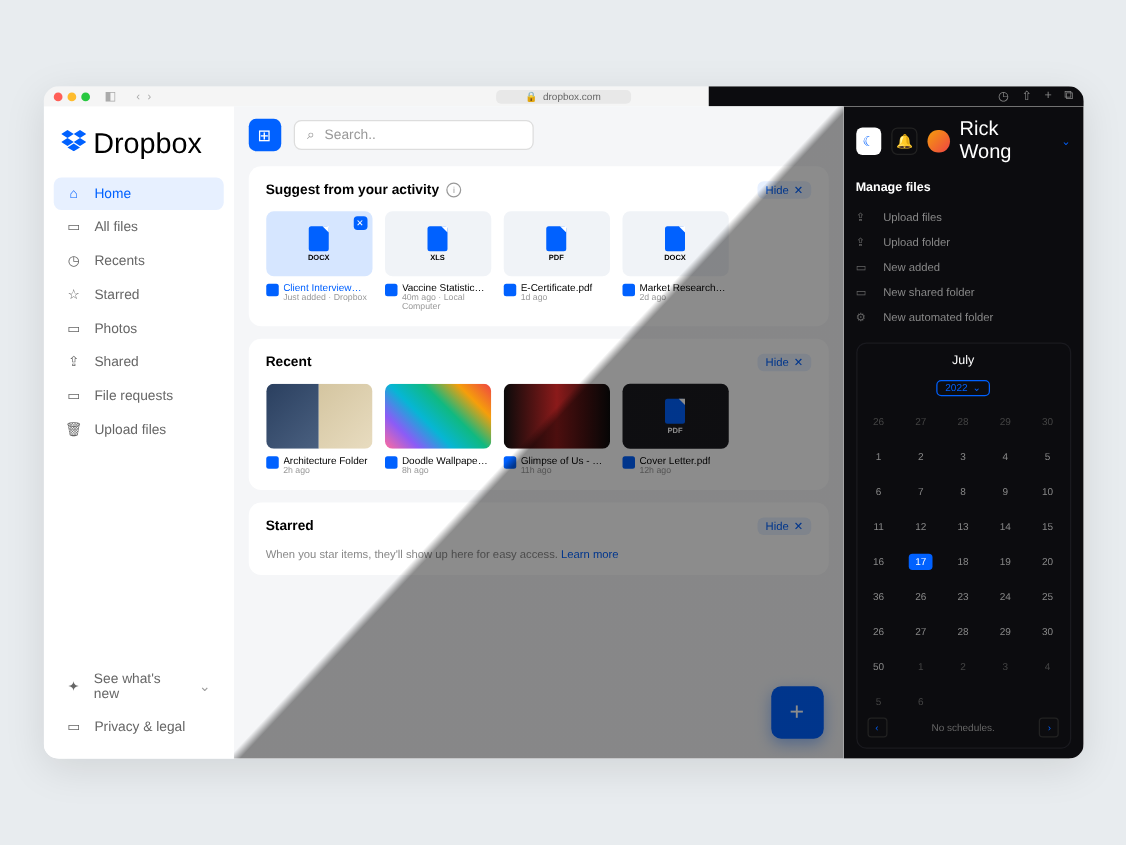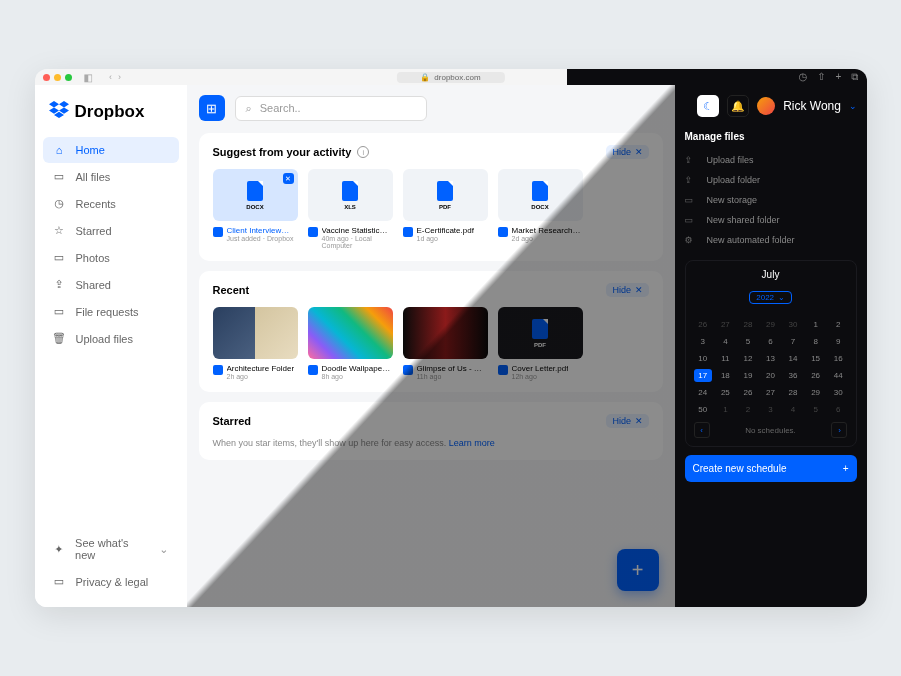--- a/index.html
+++ b/index.html
@@ -12,21 +12,21 @@
 .nav-arrows{display:flex;gap:6px;margin-left:16px}
 .arr{color:#aaa;font-size:9px}
 .sidebar-ic{margin-left:12px;color:#aaa;font-size:10px}
 .urlbar{position:absolute;left:50%;transform:translateX(-50%);background:#e8e8e8;border-radius:4px;padding:1px 24px;font-size:8px;color:#666;display:flex;align-items:center;gap:4px}
 .tb-dark{position:absolute;right:8px;display:flex;gap:10px;color:#888}
 .tb-dark span{font-size:10px}
 .content{flex:1;display:flex;overflow:hidden;background:#fff}
 .sidebar{width:152px;background:#fff;padding:12px 8px;display:flex;flex-direction:column;flex-shrink:0}
 .logo{display:flex;align-items:center;gap:6px;padding:4px 6px 14px}
 .logo-mark{color:#0061ff;font-size:18px}
-.logo-text{font-weight:700;font-size:17px}
+.logo-text{font-weight:400;font-size:23px}
 .nav-item{display:flex;align-items:center;gap:10px;padding:7px 10px;font-size:11px;color:#666;border-radius:6px;cursor:pointer}
 .nav-item.active{background:#e7f0ff;color:#0061ff}
 .nav-icon{width:13px;display:inline-flex;justify-content:center}
 .bottom-nav{margin-top:auto}
 .main{flex:1;background:#f5f6f8;padding:10px 12px;overflow:hidden;position:relative}
 .header{display:flex;align-items:center;gap:10px;margin-bottom:12px}
 .apps-btn{width:26px;height:26px;background:#0061ff;border-radius:6px;display:flex;align-items:center;justify-content:center;color:#fff;font-size:13px}
 .search{flex:0 0 192px;display:flex;align-items:center;gap:8px;border:1px solid #ddd;border-radius:6px;padding:5px 10px;font-size:11px;color:#999;background:#fff}
 .section{background:#fff;border-radius:10px;padding:12px 14px;margin-bottom:10px;position:relative}
 .sec-head{display:flex;align-items:center;justify-content:space-between;margin-bottom:10px}
@@ -53,30 +53,30 @@
 .portrait{width:100%;height:100%;background:linear-gradient(90deg,#0a0a0a 0%,#8b1a1a 50%,#0a0a0a 100%)}
 .info-ic{width:12px;height:12px;border:1px solid #999;border-radius:50%;display:inline-flex;align-items:center;justify-content:center;font-size:7px;color:#999;margin-left:6px}
 .starred-text{font-size:9px;color:#888}
 .learn-link{color:#0061ff}
 .fab{position:absolute;bottom:16px;right:16px;width:42px;height:42px;background:#0061ff;border-radius:8px;display:flex;align-items:center;justify-content:center;color:#fff;font-size:20px;box-shadow:0 4px 12px rgba(0,97,255,.4)}
 .rightpanel{width:192px;background:#0c0c0f;color:#999;padding:10px;flex-shrink:0;display:flex;flex-direction:column;overflow:hidden}
 .rp-head{display:flex;align-items:center;gap:8px;justify-content:flex-end;margin-bottom:14px}
 .theme-btn{width:22px;height:22px;background:#fff;border-radius:5px;display:flex;align-items:center;justify-content:center;color:#0061ff;font-size:11px}
 .bell{width:22px;height:22px;border:1px solid #222;border-radius:5px;display:flex;align-items:center;justify-content:center;color:#0061ff;font-size:11px}
 .avatar{width:18px;height:18px;border-radius:50%;background:linear-gradient(135deg,#f59e0b,#ef4444)}
-.user-name{font-size:12px;color:#fff}
+.user-name{font-size:16px;color:#fff}
 .chev{color:#0061ff;font-size:9px}
 .rp-title{font-size:10px;font-weight:600;color:#fff;margin-bottom:8px}
 .rp-item{display:flex;align-items:center;gap:10px;font-size:9px;padding:5px 0;color:#888}
 .rp-icon{width:12px;color:#666}
 .calendar{border:1px solid #1a1a1f;border-radius:8px;padding:8px;margin-top:10px}
 .cal-month{text-align:center;font-size:10px;color:#fff;margin-bottom:6px}
 .year-pill{display:inline-flex;align-items:center;gap:4px;border:1px solid #0061ff;color:#0061ff;border-radius:4px;padding:1px 6px;font-size:8px;margin:0 auto 8px;}
 .year-wrap{text-align:center;margin-bottom:6px}
-.cal-grid{display:grid;grid-template-columns:repeat(7,1fr);gap:4px}
+.cal-grid{display:grid;grid-template-columns:repeat(5,1fr);gap:15px}
 .cal-cell{font-size:8px;text-align:center;padding:2px 0;color:#888}
 .cal-cell.dim{color:#444}
 .cal-cell.today{background:#0061ff;color:#fff;border-radius:3px}
 .cal-foot{display:flex;justify-content:space-between;align-items:center;margin-top:6px}
 .cal-nav{width:16px;height:16px;border:1px solid #222;border-radius:3px;display:flex;align-items:center;justify-content:center;font-size:8px;color:#0061ff}
 .no-sched{font-size:8px;color:#666}
 .toast{background:#16161a;border-radius:6px;padding:8px;font-size:8px;line-height:1.4;color:#999;margin-top:8px;position:relative}
 .toast-x{position:absolute;top:4px;right:4px;width:10px;height:10px;background:#0061ff;border-radius:2px;color:#fff;font-size:6px;display:flex;align-items:center;justify-content:center}
 .prem-link{color:#0061ff}
 .schedule-btn{background:#0061ff;color:#fff;border-radius:6px;padding:8px;font-size:10px;text-align:center;margin-top:8px;display:flex;align-items:center;justify-content:space-between;gap:6px}
@@ -340,21 +340,21 @@
           <div class="rp-item">
             <span class="rp-icon">⇪</span>
             <span>Upload files</span>
           </div>
           <div class="rp-item">
             <span class="rp-icon">⇪</span>
             <span>Upload folder</span>
           </div>
           <div class="rp-item">
             <span class="rp-icon">▭</span>
-            <span>New storage</span>
+            <span>New added</span>
           </div>
           <div class="rp-item">
             <span class="rp-icon">▭</span>
             <span>New shared folder</span>
           </div>
           <div class="rp-item">
             <span class="rp-icon">⚙</span>
             <span>New automated folder</span>
           </div>
         </div>
@@ -386,21 +386,21 @@
             <div class="cal-cell">13</div>
             <div class="cal-cell">14</div>
             <div class="cal-cell">15</div>
             <div class="cal-cell">16</div>
             <div class="cal-cell today">17</div>
             <div class="cal-cell">18</div>
             <div class="cal-cell">19</div>
             <div class="cal-cell">20</div>
             <div class="cal-cell">36</div>
             <div class="cal-cell">26</div>
-            <div class="cal-cell">44</div>
+            <div class="cal-cell">23</div>
             <div class="cal-cell">24</div>
             <div class="cal-cell">25</div>
             <div class="cal-cell">26</div>
             <div class="cal-cell">27</div>
             <div class="cal-cell">28</div>
             <div class="cal-cell">29</div>
             <div class="cal-cell">30</div>
             <div class="cal-cell">50</div>
             <div class="cal-cell dim">1</div>
             <div class="cal-cell dim">2</div>

